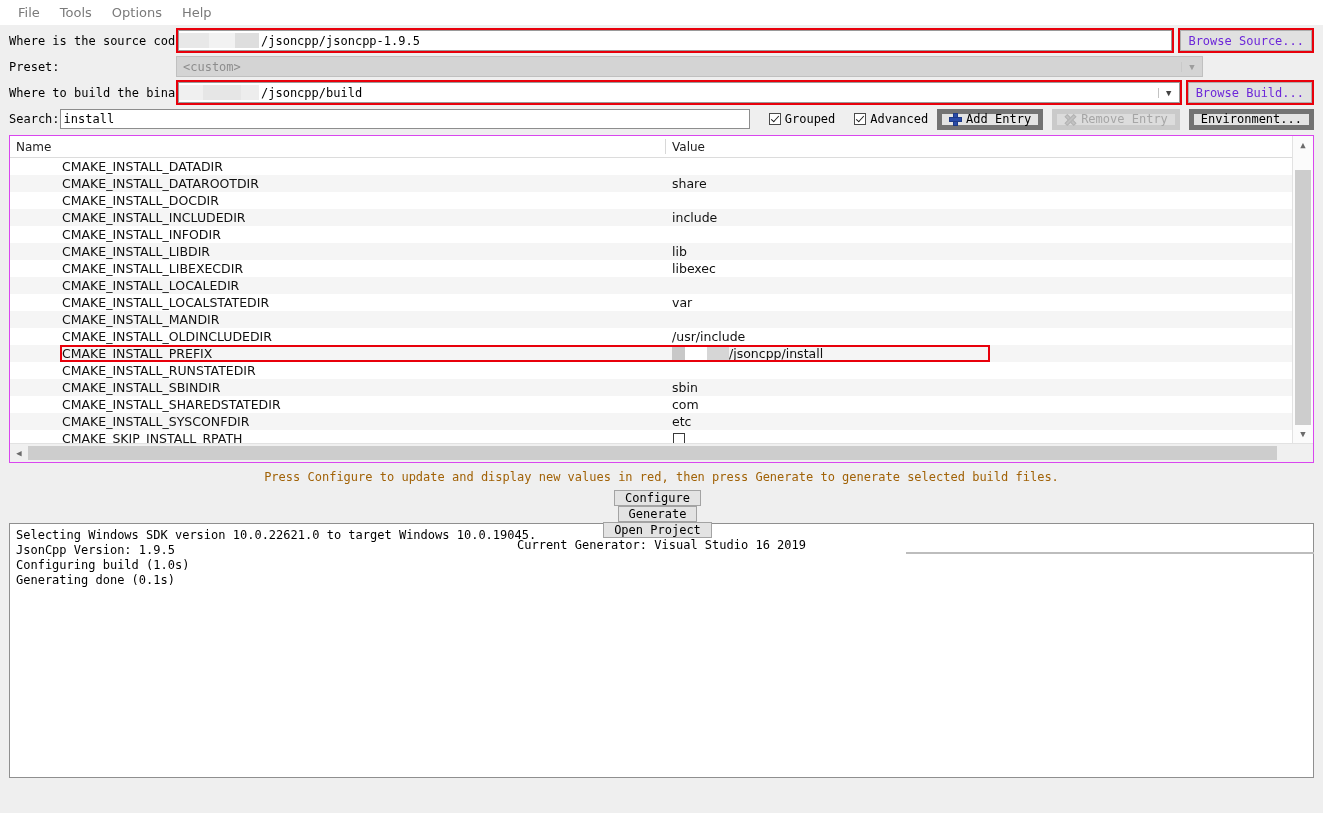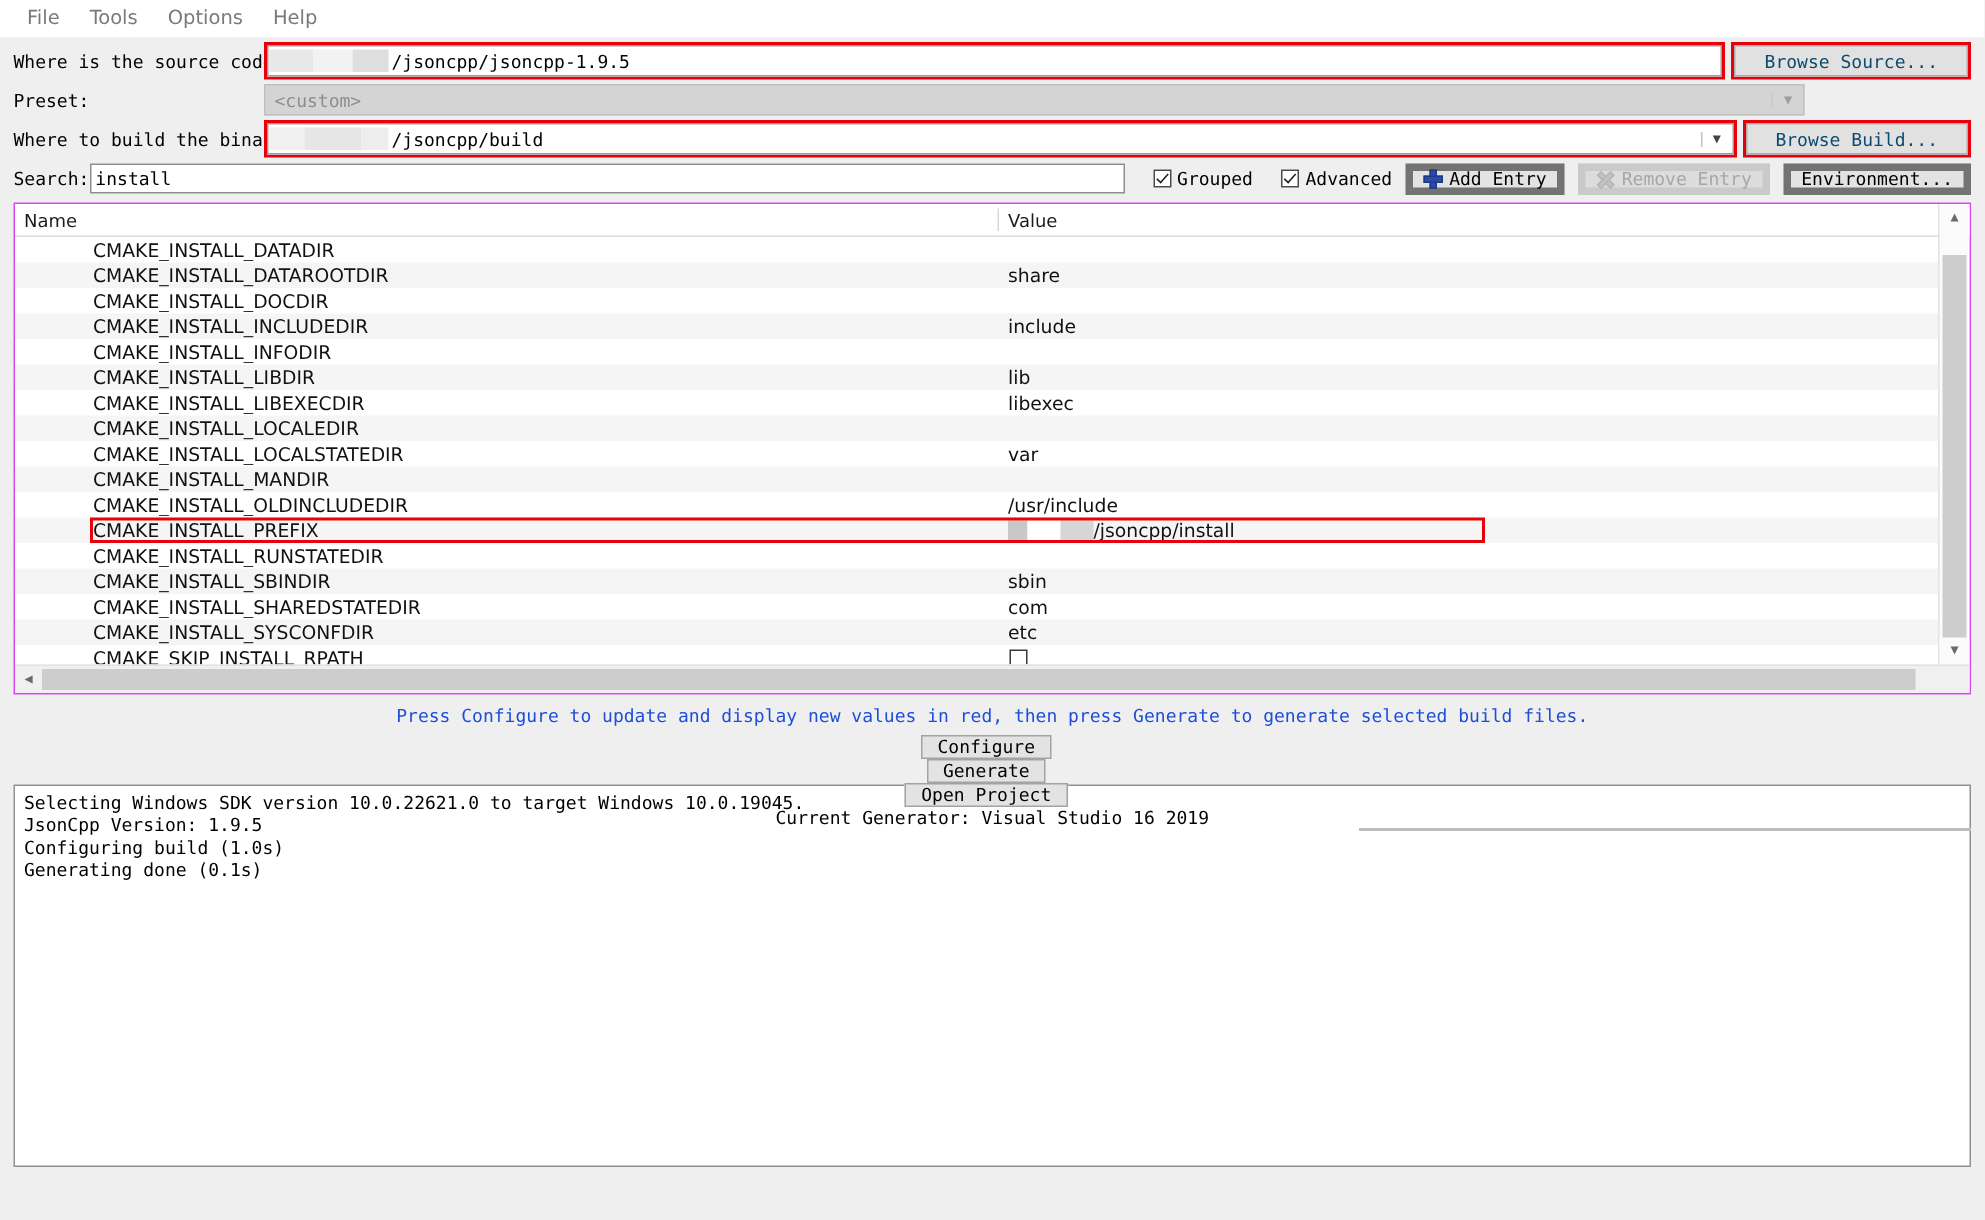--- a/index.html
+++ b/index.html
@@ -121,23 +121,23 @@
   .browsebtn {
     font-family: "DejaVu Sans Mono", "Liberation Mono", monospace;
     font-size: 12px;
     background: #e1e1e1;
     border: 1px solid #adadad;
     height: 21px;
     box-sizing: border-box;
     display: flex;
     align-items: center;
     justify-content: center;
-    padding: 0 19px;
-    white-space: nowrap;
-    color: #0c4a6e;
+    padding: 0 7px;
+    white-space: nowrap;
+    color: #6d28d9;
   }
   .browse-wrap { margin-left: 4px; }
 
   
   .searchrow {
     display: flex;
     align-items: center;
     height: 24px;
     margin-top: 3px;
     margin-bottom: 4px;
@@ -369,21 +369,21 @@
     right: 0; bottom: 0;
     width: 20px; height: 18px;
     background: #f0f0f0;
   }
 
   
   .hintrow {
     text-align: center;
     font-family: "DejaVu Sans Mono", "Liberation Mono", monospace;
     font-size: 12px;
-    color: #1d4ed8;
+    color: #a16207;
     padding: 7px 0 6px 0;
   }
   .btnrow {
     display: flex;
     align-items: center;
     padding: 0 9px;
     height: 24px;
     flex-direction: column;
   }
   .abtn {

